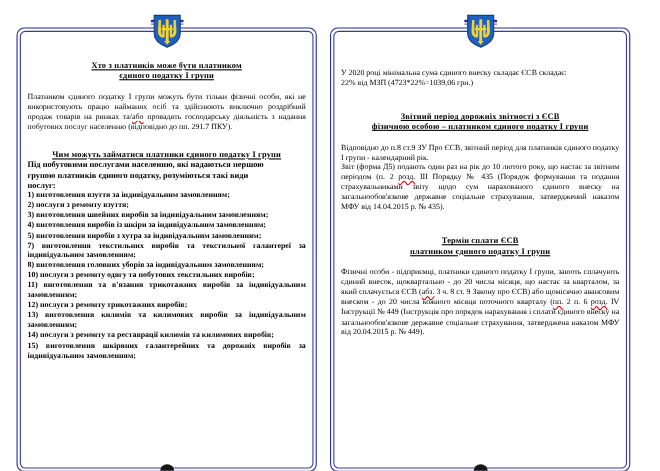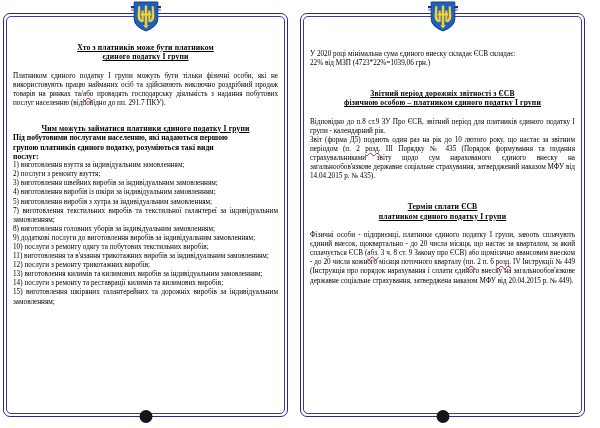--- a/index.html
+++ b/index.html
@@ -12,21 +12,21 @@
     background: #ffffff;
     font-family: "Liberation Serif", "DejaVu Serif", serif;
     overflow: hidden;
   }
   .page {
     position: relative;
     width: 588px;
     height: 428px;
     display: flex;
     gap: 6px;
-    padding: 0;
+    padding: 12px;
     box-sizing: border-box;
     background: #ffffff;
   }
   .panel {
     position: relative;
     width: 297px;
     height: 428px;
     box-sizing: border-box;
     padding-top: 13px;
     padding-bottom: 11px;
@@ -128,20 +128,21 @@
     margin: 0;
     color: #000;
   }
   .spacer-sm { height: 5px; }
   .spacer-md { height: 10px; }
   .spacer-lg { height: 16px; }
   .list {
     margin: 0;
     padding: 0;
     list-style: none;
+    font-weight: bold;
   }
   .list li {
     font-size: 7.2px;
     line-height: 9.1px;
     text-align: justify;
     color: #000;
     margin: 0;
   }
   .sp-err {
     text-decoration: underline wavy #d01010;
@@ -202,21 +203,20 @@
       </div>
 
       <ul class="list">
         <li>1) виготовлення взуття за індивідуальним замовленням;</li>
         <li>2) послуги з ремонту взуття;</li>
         <li>3) виготовлення швейних виробів за індивідуальним замовленням;</li>
         <li>4) виготовлення виробів із шкіри за індивідуальним замовленням;</li>
         <li>5) виготовлення виробів з хутра за індивідуальним замовленням;</li>
         <li>7) виготовлення текстильних виробів та текстильної галантереї за індивідуальним замовленням;</li>
         <li>8) виготовлення головних уборів за індивідуальним замовленням;</li>
-        <li>9) додаткові послуги до виготовлення виробів за індивідуальним замовленням;</li>
         <li>10) послуги з ремонту одягу та побутових текстильних виробів;</li>
         <li>11) виготовлення та в'язання трикотажних виробів за індивідуальним замовленням;</li>
         <li>12) послуги з ремонту трикотажних виробів;</li>
         <li>13) виготовлення килимів та килимових виробів за індивідуальним замовленням;</li>
         <li>14) послуги з ремонту та реставрації килимів та килимових виробів;</li>
         <li>15) виготовлення шкіряних галантерейних та дорожніх виробів за індивідуальним замовленням;</li>
       </ul>
     </div>
   </div>
 

